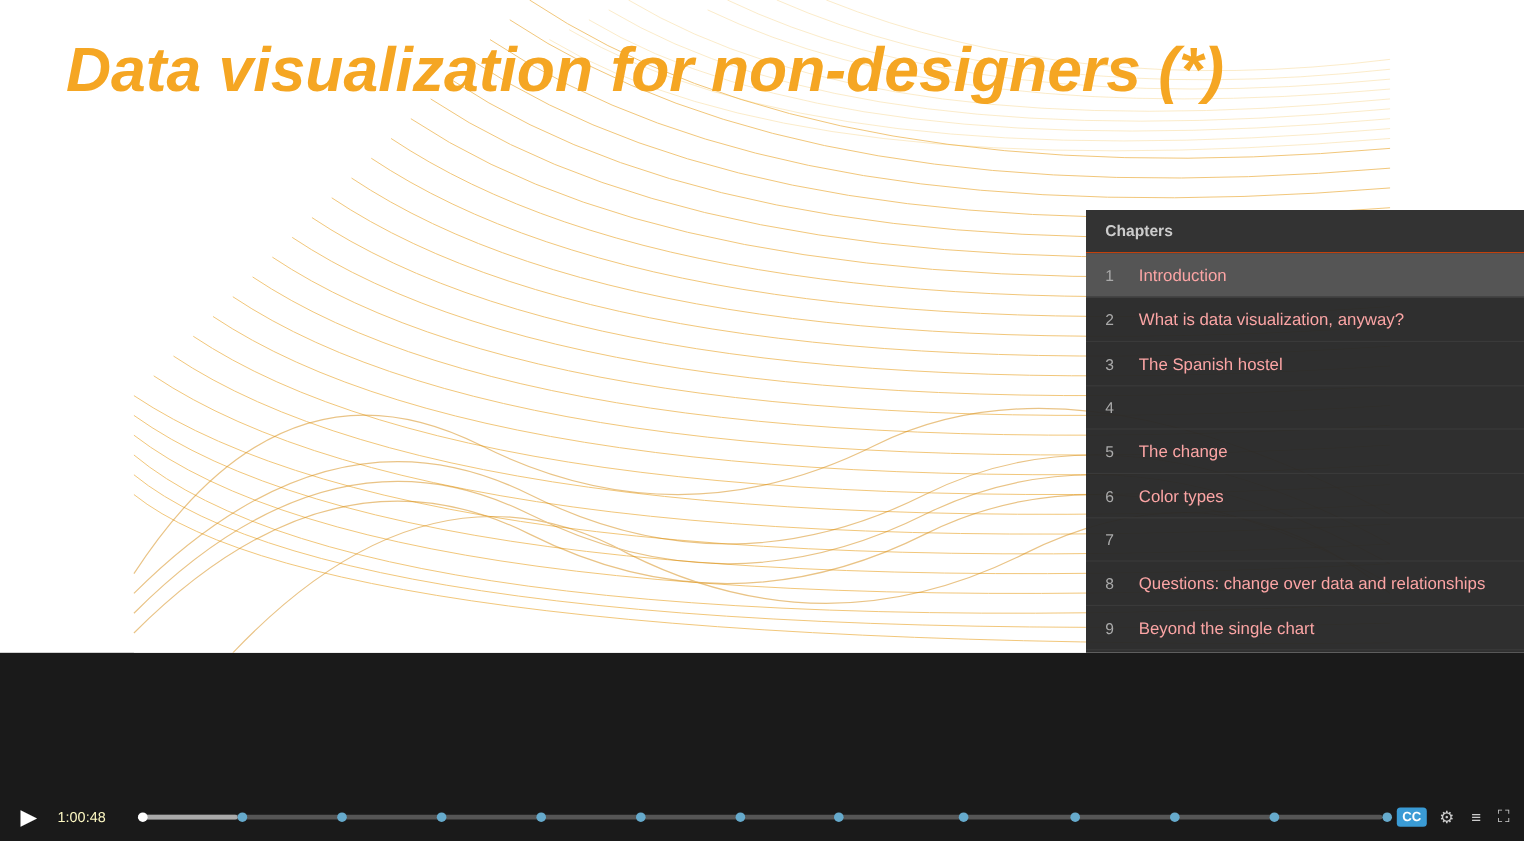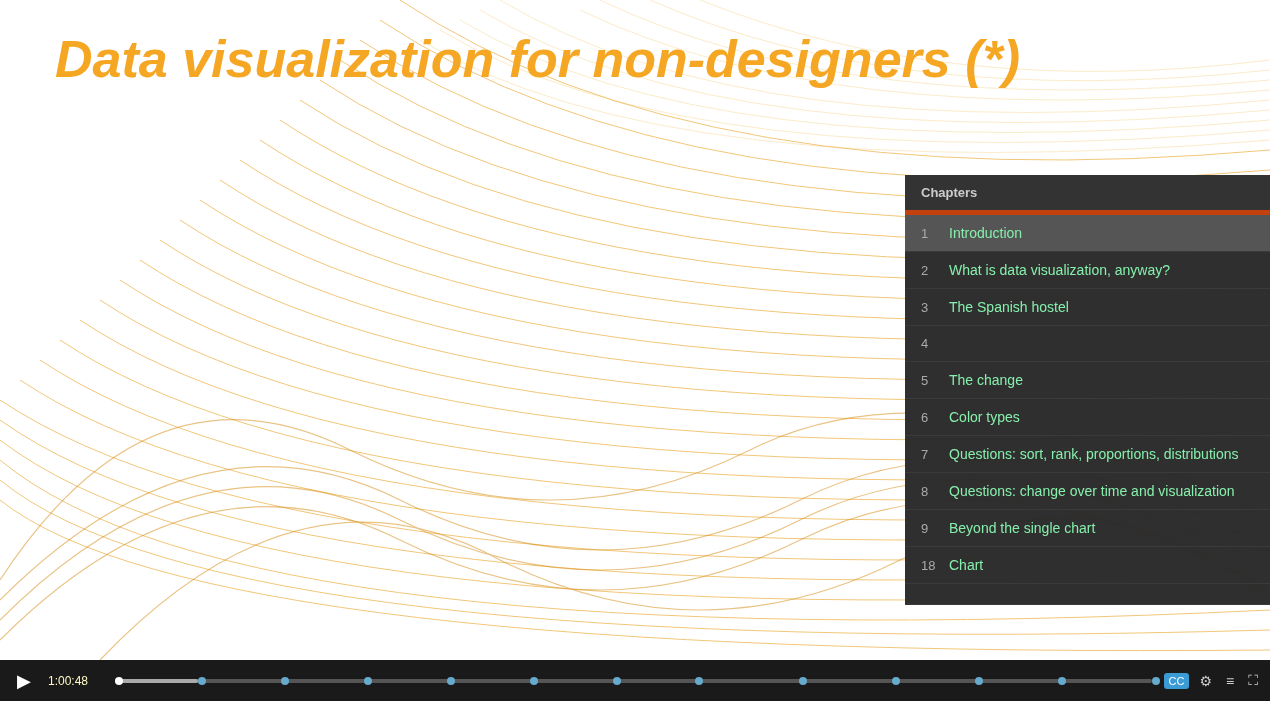--- a/index.html
+++ b/index.html
@@ -3,21 +3,21 @@
   <meta charset="utf-8">
   <style>
     * { margin: 0; padding: 0; box-sizing: border-box; }
     body { width: 1270px; height: 701px; background: #1a1a1a; font-family: Arial, sans-serif; overflow: hidden; position: relative; }
 
     
     .video-area {
       position: absolute;
       top: 0; left: 0;
       width: 1270px;
-      height: 660px;
+      height: 544px;
       background: #fff;
       overflow: hidden;
     }
 
     
     .wave-canvas {
       position: absolute;
       top: 0; left: 0;
       width: 100%; height: 100%;
     }
@@ -45,21 +45,21 @@
       font-size: 14px;
       z-index: 10;
     }
 
     .chapters-header {
       padding: 10px 16px;
       font-size: 13px;
       font-weight: bold;
       color: #ccc;
       background: #333;
-      border-bottom: 5px solid #c2410c;
+      border-bottom: 1px solid #c2410c;
     }
 
     .chapter-item {
       display: flex;
       align-items: center;
       padding: 10px 16px;
       cursor: pointer;
       border-bottom: 1px solid #3a3a3a;
       transition: background 0.15s;
     }
@@ -69,21 +69,21 @@
     }
 
     .chapter-num {
       color: #aaa;
       min-width: 28px;
       font-size: 13px;
       font-weight: normal;
     }
 
     .chapter-title {
-      color: #86efac;
+      color: #fca5a5;
       font-size: 14px;
     }
 
     
     .controls-bar {
       position: absolute;
       bottom: 0;
       left: 0;
       width: 1270px;
       height: 41px;
@@ -167,21 +167,21 @@
       font-size: 14px;
       padding: 2px 4px;
       display: flex; align-items: center; justify-content: center;
     }
 
     .cc-btn {
       background: #3a9bd5;
       color: #fff;
       border-radius: 3px;
       font-size: 11px;
-      font-weight: normal;
+      font-weight: bold;
       padding: 2px 5px;
     }
   </style>
 </head>
 <body>
 
 <div class="video-area">
 
   <svg class="wave-canvas" viewBox="0 0 1270 660" xmlns="http://www.w3.org/2000/svg">
     <rect width="1270" height="660" fill="white"></rect>
@@ -262,25 +262,24 @@
         <div class="chapter-item">
           <span class="chapter-num">5</span>
                       <span class="chapter-title">The change</span>
         </div>
         <div class="chapter-item">
           <span class="chapter-num">6</span>
                       <span class="chapter-title">Color types</span>
         </div>
         <div class="chapter-item">
           <span class="chapter-num">7</span>
-                      <span class="chapter-title">Questions: sort, rank, proportions, distributions</span>
         </div>
         <div class="chapter-item">
           <span class="chapter-num">8</span>
-                      <span class="chapter-title">Questions: change over time and visualization</span>
+                      <span class="chapter-title">Questions: change over data and relationships</span>
         </div>
         <div class="chapter-item">
           <span class="chapter-num">9</span>
                       <span class="chapter-title">Beyond the single chart</span>
         </div>
         <div class="chapter-item">
           <span class="chapter-num">18</span>
                       <span class="chapter-title">Chart</span>
         </div>
         <div class="chapter-item">

